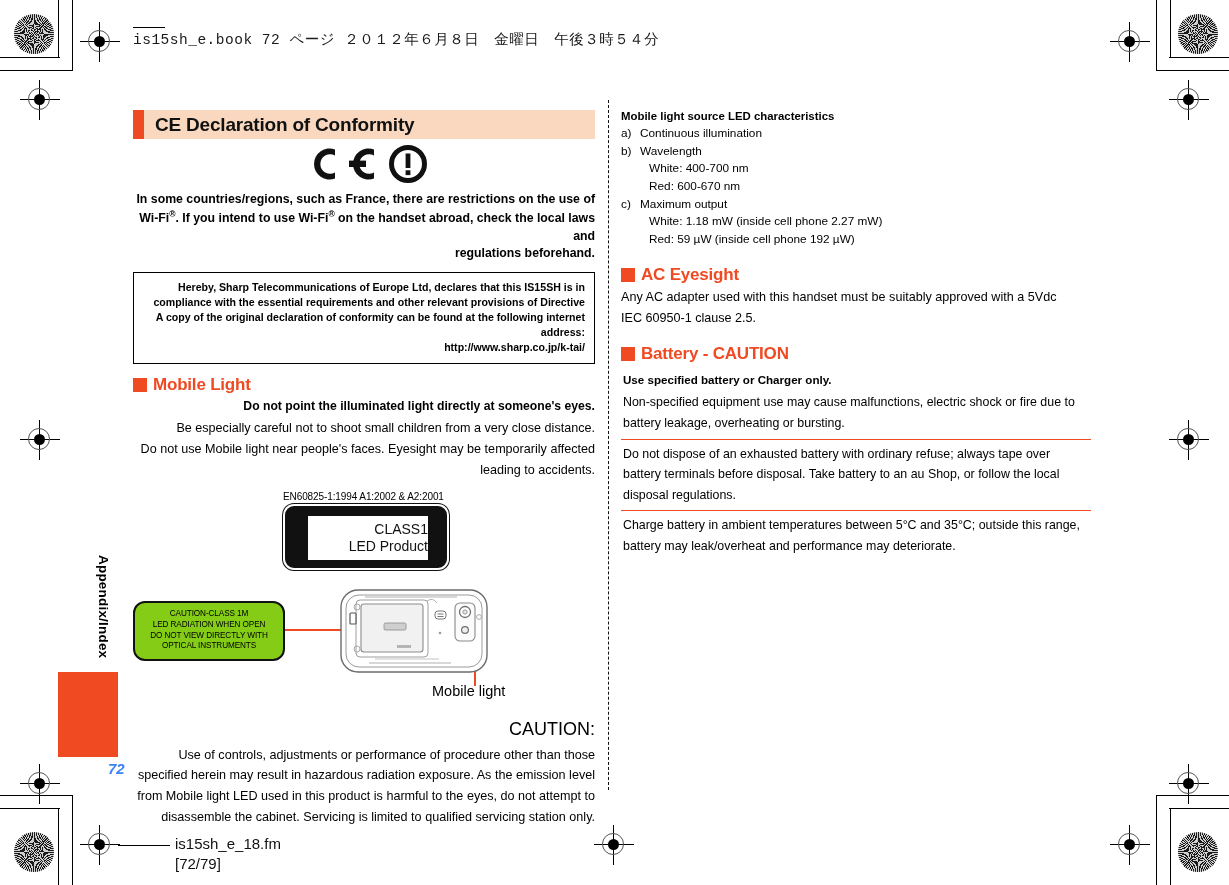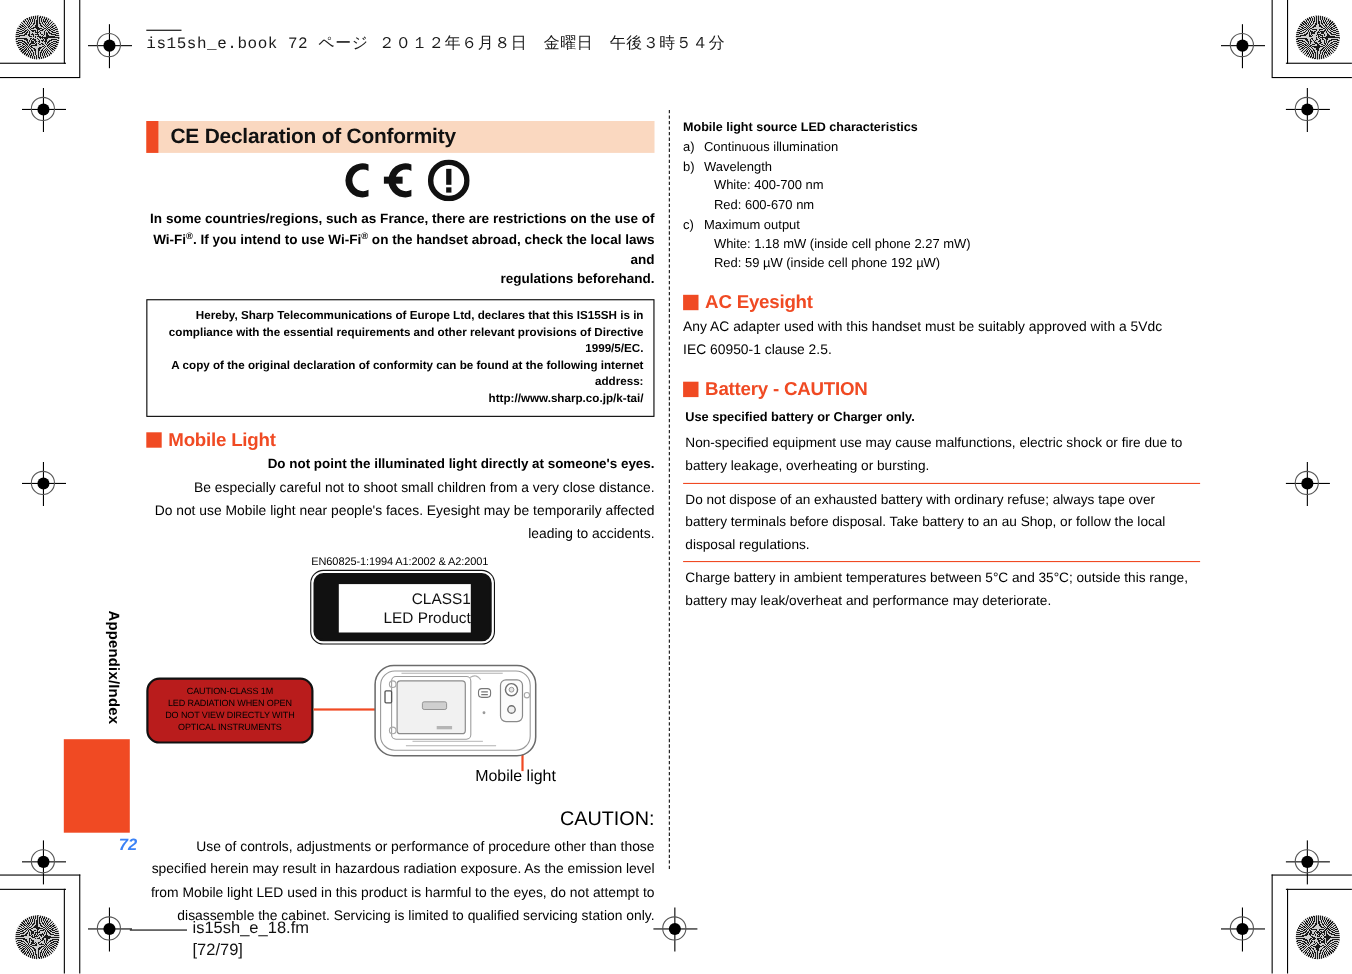--- a/index.html
+++ b/index.html
@@ -179,21 +179,21 @@
     display: flex; flex-direction: column; justify-content: center;
     padding-left: 10px; box-sizing: border-box;
   }
   .class-inner span { font-size: 14px; line-height: 1.2; color: #111; }
 
   .caution-plate {
     position: absolute; left: 0px; top: 112px;
     width: 152px; height: 60px;
     border: 2px solid #111; border-radius: 12px;
     display: flex; flex-direction: column; justify-content: center;
-    align-items: center; box-sizing: border-box; background:#b91c1c;
+    align-items: center; box-sizing: border-box; background:#84cc16;
   }
   .caution-plate span { font-size: 8.2px; line-height: 1.32; letter-spacing: -.1px; }
 
   .leader-h {
     position: absolute; left: 152px; top: 140px; width: 122px;
     height: 2px; background: #f04a23;
   }
   .leader-v {
     position: absolute; left: 341px; top: 140px; width: 2px;
     height: 57px; background: #f04a23;
@@ -342,21 +342,20 @@
 
     <div class="bold-note">
       <span>In some countries/regions, such as France, there are restrictions on the use of</span><br>
       <span>Wi-Fi</span><span class="sup">®</span><span>. If you intend to use Wi-Fi</span><span class="sup">®</span><span> on the handset abroad, check the local laws and</span><br>
       <span>regulations beforehand.</span>
     </div>
 
     <div class="decl-box">
       <div>Hereby, Sharp Telecommunications of Europe Ltd, declares that this IS15SH is in</div>
       <div>compliance with the essential requirements and other relevant provisions of Directive</div>
-      <div>1999/5/EC.</div>
       <div>A copy of the original declaration of conformity can be found at the following internet</div>
       <div>address:</div>
       <div>http://www.sharp.co.jp/k-tai/</div>
     </div>
 
     <div class="h2">
       <div class="h2-sq"></div>
       <div class="h2-text">Mobile Light</div>
     </div>
     <div class="lead">Do not point the illuminated light directly at someone's eyes.</div>

